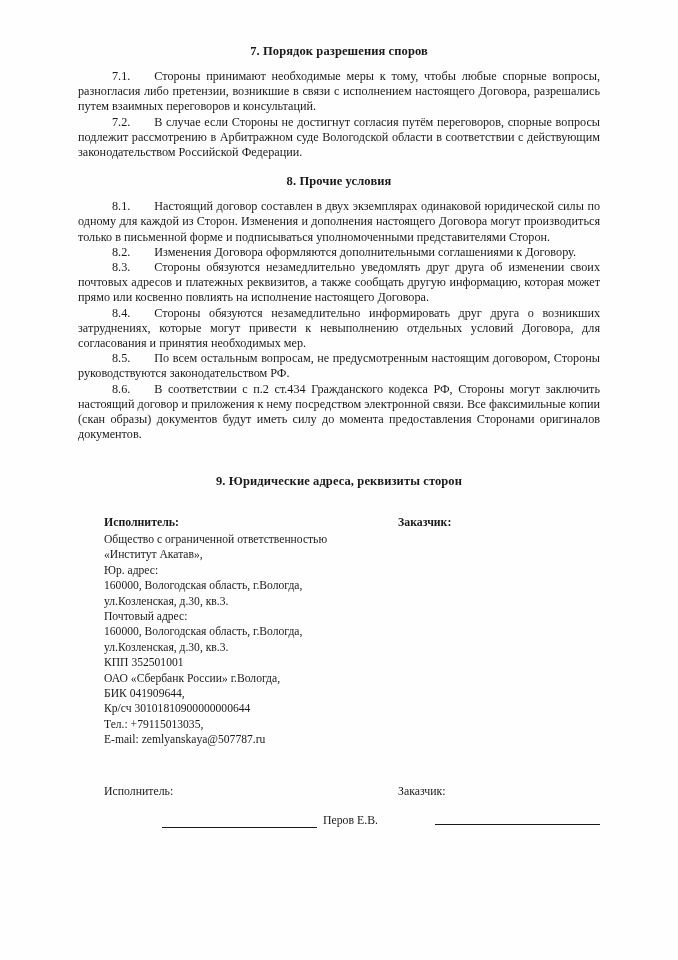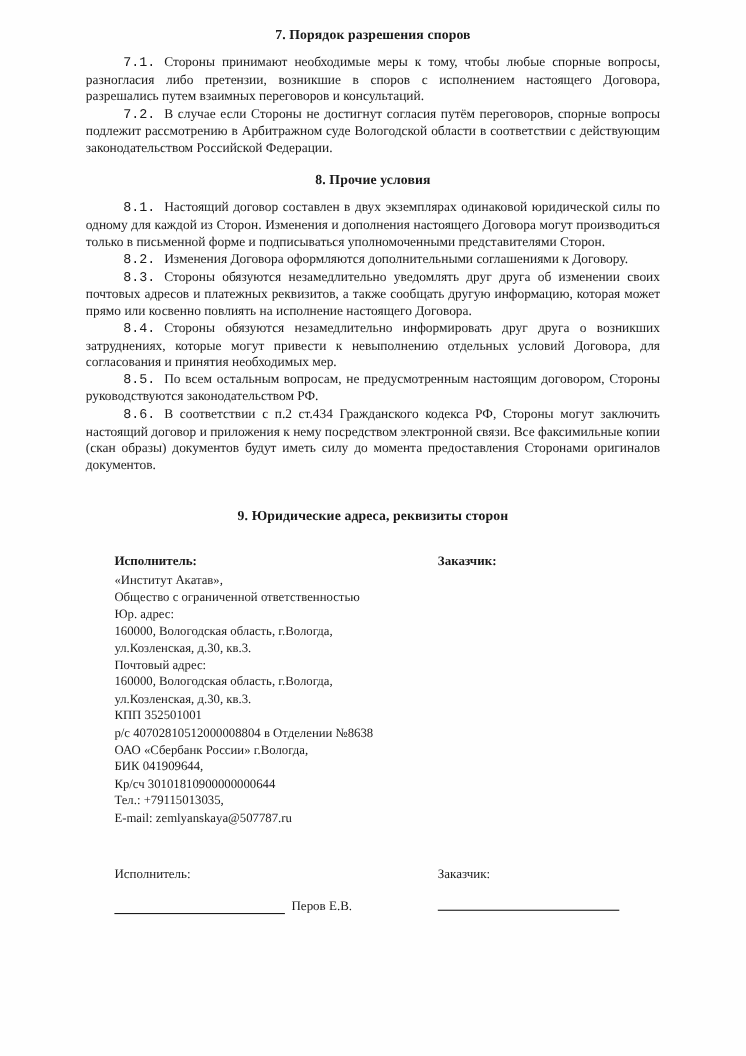--- a/index.html
+++ b/index.html
@@ -19,21 +19,21 @@
     width: 678px;
     height: 960px;
     position: relative;
     background: #fefefe;
     padding: 0;
     box-sizing: border-box;
   }
   .content {
     position: absolute;
     left: 78px;
-    top: 24px;
+    top: 44px;
     width: 522px;
   }
 
   
   .section-heading {
     font-weight: bold;
     font-size: 12.5px;
     text-align: center;
     margin: 0 0 10px 0;
     letter-spacing: 0.1px;
@@ -50,22 +50,21 @@
   .para {
     font-size: 12.2px;
     line-height: 15.2px;
     text-align: justify;
     text-justify: inter-word;
     margin: 0 0 0 0;
     text-indent: 34px;
     hyphens: none;
   }
   .para .num {
-    margin-right: 8px;
-    font-family: Liberation Mono, monospace;
+    margin-right: 24px;
   }
   .para.last-of-block {
     margin-bottom: 0;
   }
 
   
   .requisites {
     position: relative;
     margin-top: 0;
     width: 100%;
@@ -112,20 +111,21 @@
     padding-left: 20px;
     box-sizing: border-box;
   }
   .sig-title {
     margin-bottom: 14px;
   }
   .sig-row {
     display: flex;
     align-items: flex-end;
     white-space: nowrap;
+    justify-content: flex-end;
   }
   .sig-rule {
     display: inline-block;
     width: 155px;
     border-bottom: 1px solid #1a1a1a;
     height: 11px;
     margin-right: 6px;
   }
   .sig-rule.wide {
     width: 165px;
@@ -137,21 +137,21 @@
 </style>
 </head>
 <body>
 
 <div class="page">
   <div class="content">
 
     <h2 class="section-heading">7.  Порядок разрешения споров</h2>
 
     <p class="para">
-      <span class="num">7.1.</span><span>Стороны принимают необходимые меры к тому, чтобы любые спорные вопросы, разногласия либо претензии, возникшие в споров с исполнением настоящего Договора, разрешались путем взаимных переговоров и консультаций.</span>
+      <span class="num">7.1.</span><span>Стороны принимают необходимые меры к тому, чтобы любые спорные вопросы, разногласия либо претензии, возникшие в связи с исполнением настоящего Договора, разрешались путем взаимных переговоров и консультаций.</span>
     </p>
 
     <p class="para">
       <span class="num">7.2.</span><span>В случае если Стороны не достигнут согласия путём переговоров, спорные вопросы подлежит рассмотрению в Арбитражном суде Вологодской области в соответствии с действующим законодательством Российской Федерации.</span>
     </p>
 
     <h2 class="section-heading spaced-top">8.  Прочие условия</h2>
 
     <p class="para">
       <span class="num">8.1.</span><span>Настоящий договор составлен в двух экземплярах одинаковой юридической силы по одному для каждой из Сторон. Изменения и дополнения настоящего Договора могут производиться только в письменной форме и подписываться уполномоченными представителями Сторон.</span>
@@ -177,30 +177,29 @@
       <span class="num">8.6.</span><span>В соответствии   с п.2 ст.434 Гражданского кодекса РФ, Стороны могут заключить настоящий договор и приложения к нему посредством электронной связи. Все факсимильные копии (скан образы) документов будут иметь силу до момента предоставления Сторонами оригиналов документов.</span>
     </p>
 
     <h2 class="section-heading req-heading">9.  Юридические адреса, реквизиты сторон</h2>
 
     <div class="requisites">
       <div class="req-cols">
 
         <div class="req-col-left">
           <div class="req-label">Исполнитель:</div>
+          <div class="req-line">Общество с ограниченной ответственностью</div>
           <div class="req-line">«Институт Акатав»,</div>
-          <div class="req-line">Общество с ограниченной ответственностью</div>
           <div class="req-line">Юр. адрес:</div>
           <div class="req-line">160000, Вологодская область, г.Вологда,</div>
           <div class="req-line">ул.Козленская, д.30, кв.3.</div>
           <div class="req-line">Почтовый адрес:</div>
           <div class="req-line">160000, Вологодская область, г.Вологда,</div>
           <div class="req-line">ул.Козленская, д.30, кв.3.</div>
           <div class="req-line">КПП 352501001</div>
-          <div class="req-line">р/с 40702810512000008804 в Отделении №8638</div>
           <div class="req-line">ОАО «Сбербанк России» г.Вологда,</div>
           <div class="req-line">БИК 041909644,</div>
           <div class="req-line">Кр/сч 30101810900000000644</div>
           <div class="req-line">Тел.: +79115013035,</div>
           <div class="req-line">E-mail: zemlyanskaya@507787.ru</div>
         </div>
 
         <div class="req-col-right">
           <div class="req-label">Заказчик:</div>
         </div>

